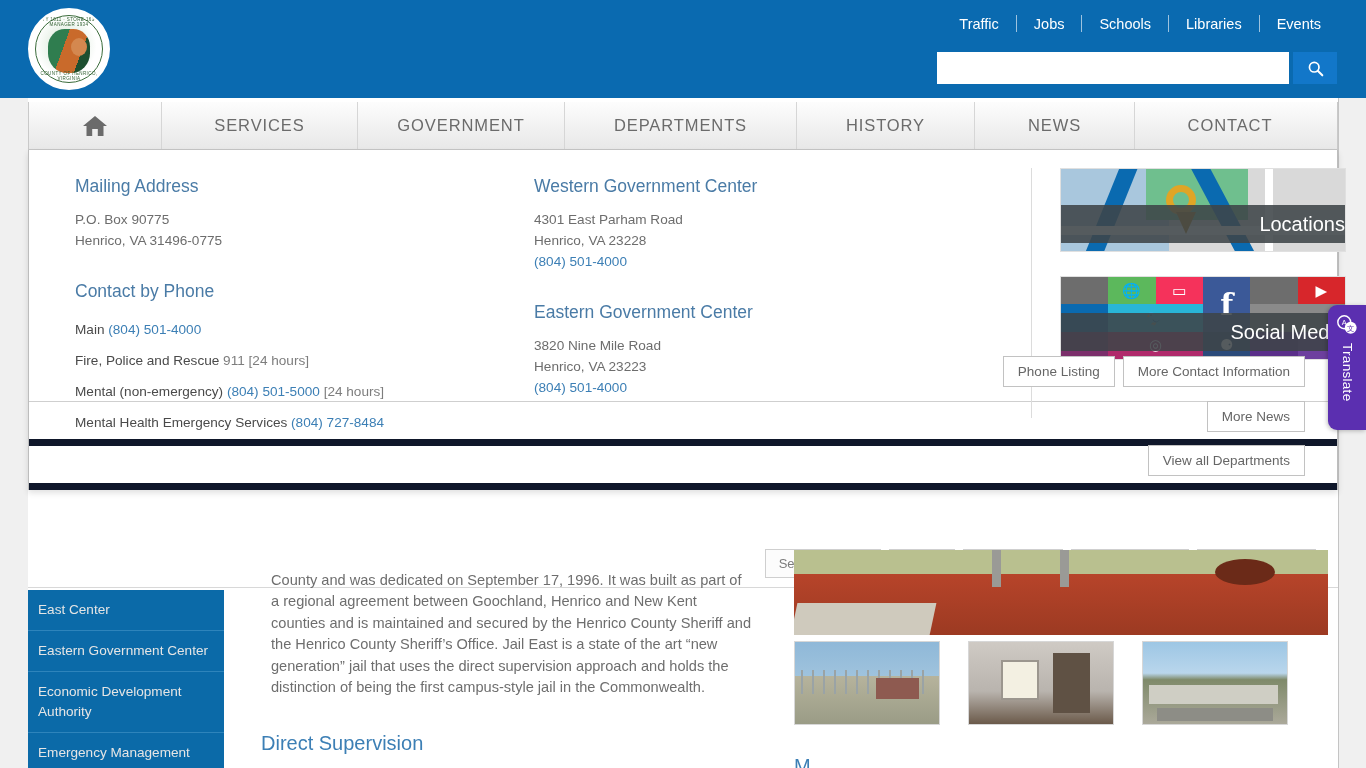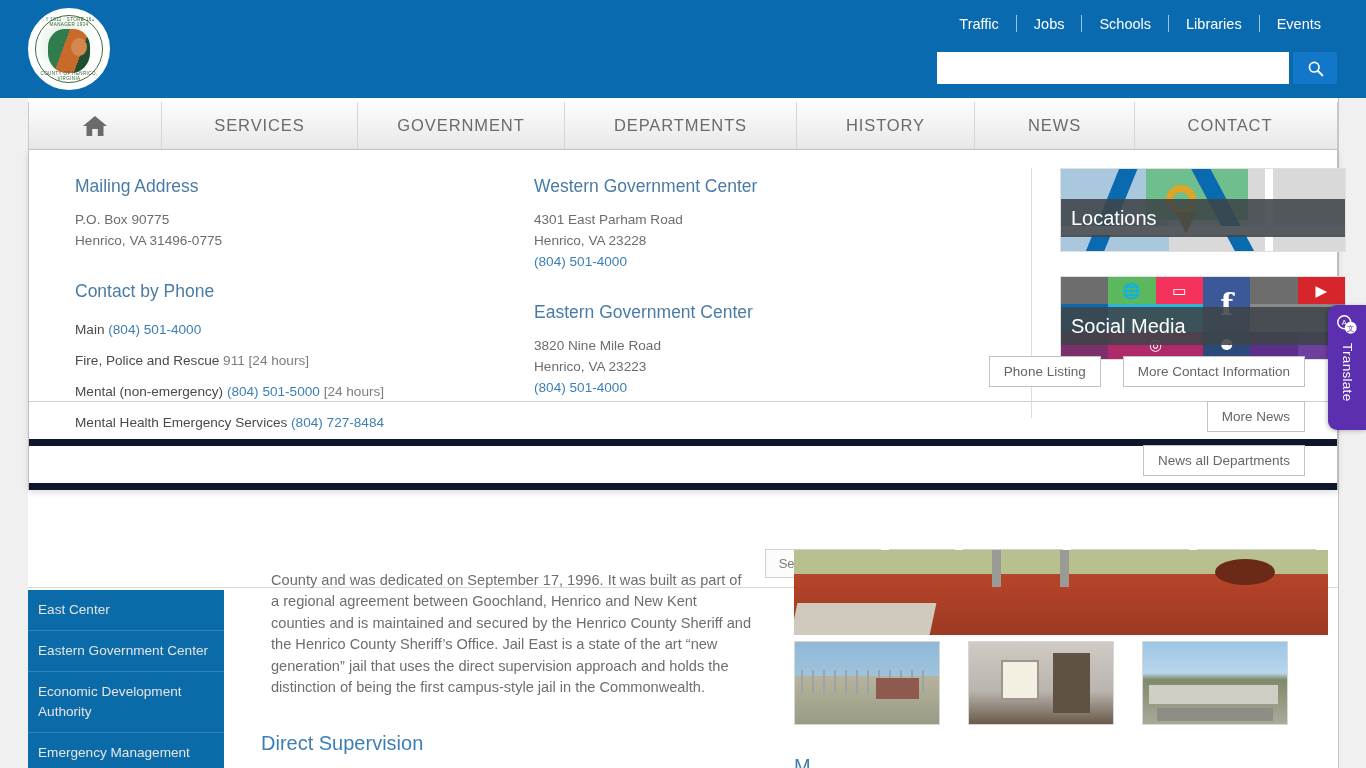--- a/index.html
+++ b/index.html
@@ -131,23 +131,23 @@
   .phone-row .num { color: #3c7fb5; cursor: pointer; }
   .phone-row .hrs { color: #7d7d7d; }
 
   
   .tile {
     position: relative; width: 286px; height: 84px; margin-left: 28px;
     overflow: hidden; cursor: pointer; border: 1px solid #e0e0e0;
   }
   .tile + .tile { margin-top: 24px; }
   .tile .cap {
-    position: absolute; left: 0; bottom: 14px; width: 100%; height: 38px;
+    position: absolute; left: 0; bottom: 8px; width: 100%; height: 38px;
     background: rgba(62,68,72,.88); color: #ffffff;
-    font-size: 20px; line-height: 38px; padding-left: 10px;
+    font-size: 20px; line-height: 38px; padding-left: 10px; text-align: right;
   }
   
   .map-art { position: absolute; inset: 0; background: #d9d9d9; }
   .map-art .g1 { position: absolute; left: 0; top: 0; width: 38%; height: 100%; background: #a9c7dd; }
   .map-art .g2 { position: absolute; left: 30%; top: 0; width: 36%; height: 62%; background: #6fbf8e; }
   .map-art .r1 { position: absolute; left: 14%; top: -14%; width: 17px; height: 140%;
                  background: #0a6ab0; transform: rotate(22deg); }
   .map-art .r2 { position: absolute; left: 55%; top: -14%; width: 17px; height: 140%;
                  background: #0a6ab0; transform: rotate(-28deg); }
   .map-art .r3 { position: absolute; left: 0; top: 70%; width: 100%; height: 9px; background: #ffffff; }
@@ -157,21 +157,21 @@
   .map-art .pin::after { content: ""; position: absolute; left: 3px; top: 20px;
                   border-left: 10px solid transparent; border-right: 10px solid transparent;
                   border-top: 22px solid #b07d15; }
   
   .soc-art { position: absolute; inset: 0; display: grid;
              grid-template-columns: repeat(6,1fr); grid-template-rows: repeat(3,1fr); }
   .soc-art div { position: relative; display:flex; align-items:center; justify-content:center;
                  color:#fff; font-size: 15px; font-family:"DejaVu Sans", sans-serif; }
 
   
-  .btnrow { position: absolute; right: 32px; bottom: 14px; display: flex; gap: 22px; }
+  .btnrow { position: absolute; right: 32px; bottom: 14px; display: flex; gap: 8px; }
   .obtn {
     border: 1px solid #c2c2c2; background: #ffffff; color: #666;
     font-size: 13.5px; padding: 7px 14px; cursor: pointer;
     font-family: "Liberation Sans", sans-serif;
   }
   #news-panel, #dept-panel {
     position: relative; height: 44px; border-bottom: 7px solid #0f172a;
   }
   #news-panel .btnrow, #dept-panel .btnrow { bottom: 7px; }
 
@@ -444,21 +444,21 @@
   </div>
 
   <div id="news-panel">
     <div class="btnrow">
       <button class="obtn">More News</button>
     </div>
   </div>
 
   <div id="dept-panel">
     <div class="btnrow">
-      <button class="obtn">News all Departments</button>
+      <button class="obtn">View all Departments</button>
     </div>
   </div>
 </div>
 
 <div id="translate">
   <svg width="22" height="22" viewBox="0 0 24 24">
     <circle cx="9" cy="9" r="7" fill="none" stroke="#ffffff" stroke-width="1.6"></circle>
     <text x="9" y="12.5" font-size="8" fill="#ffffff" text-anchor="middle" font-family="'Liberation Sans',sans-serif">A</text>
     <circle cx="16" cy="15" r="6.5" fill="#ffffff"></circle>
     <text x="16" y="18" font-size="8" fill="#5b2fb0" text-anchor="middle" font-family="'DejaVu Sans',sans-serif">文</text>

